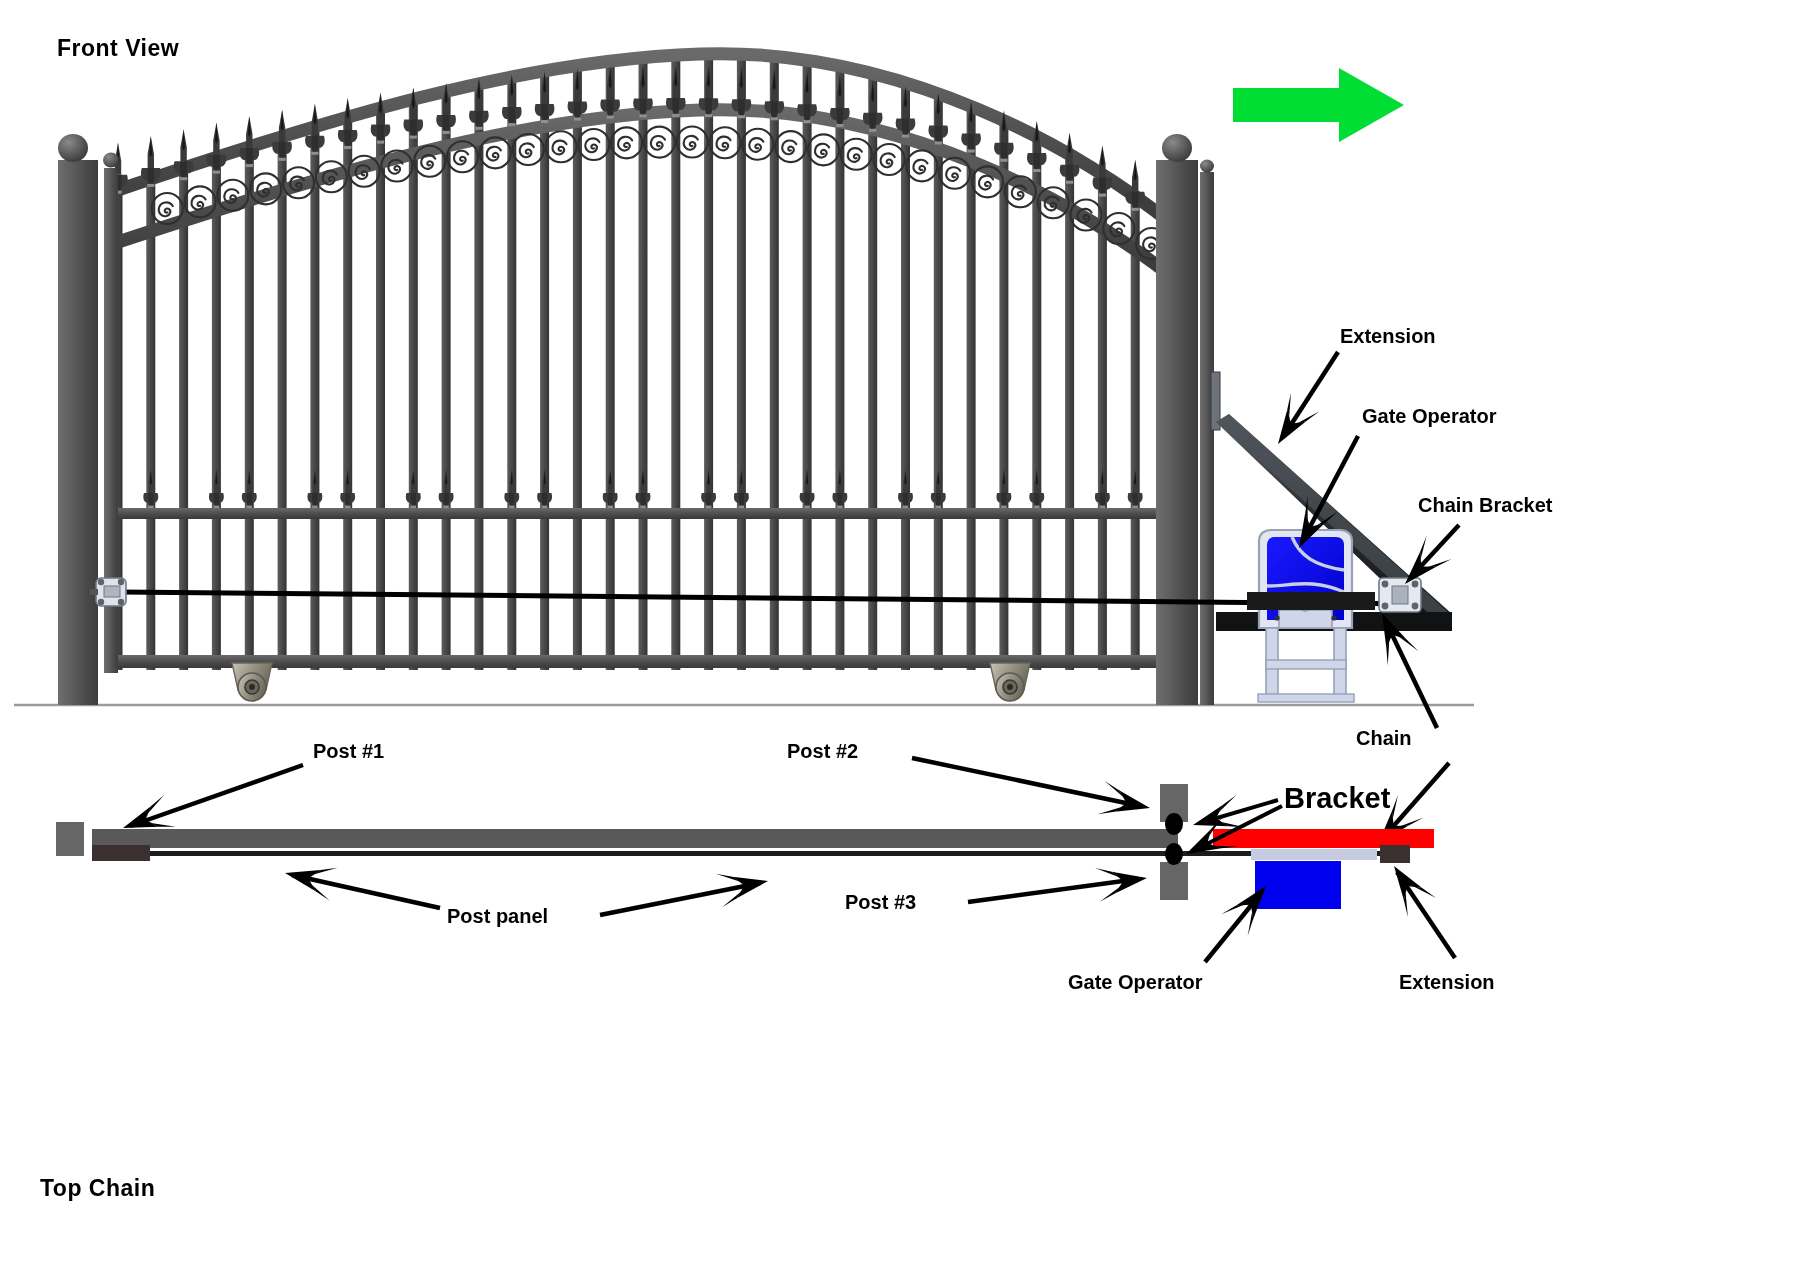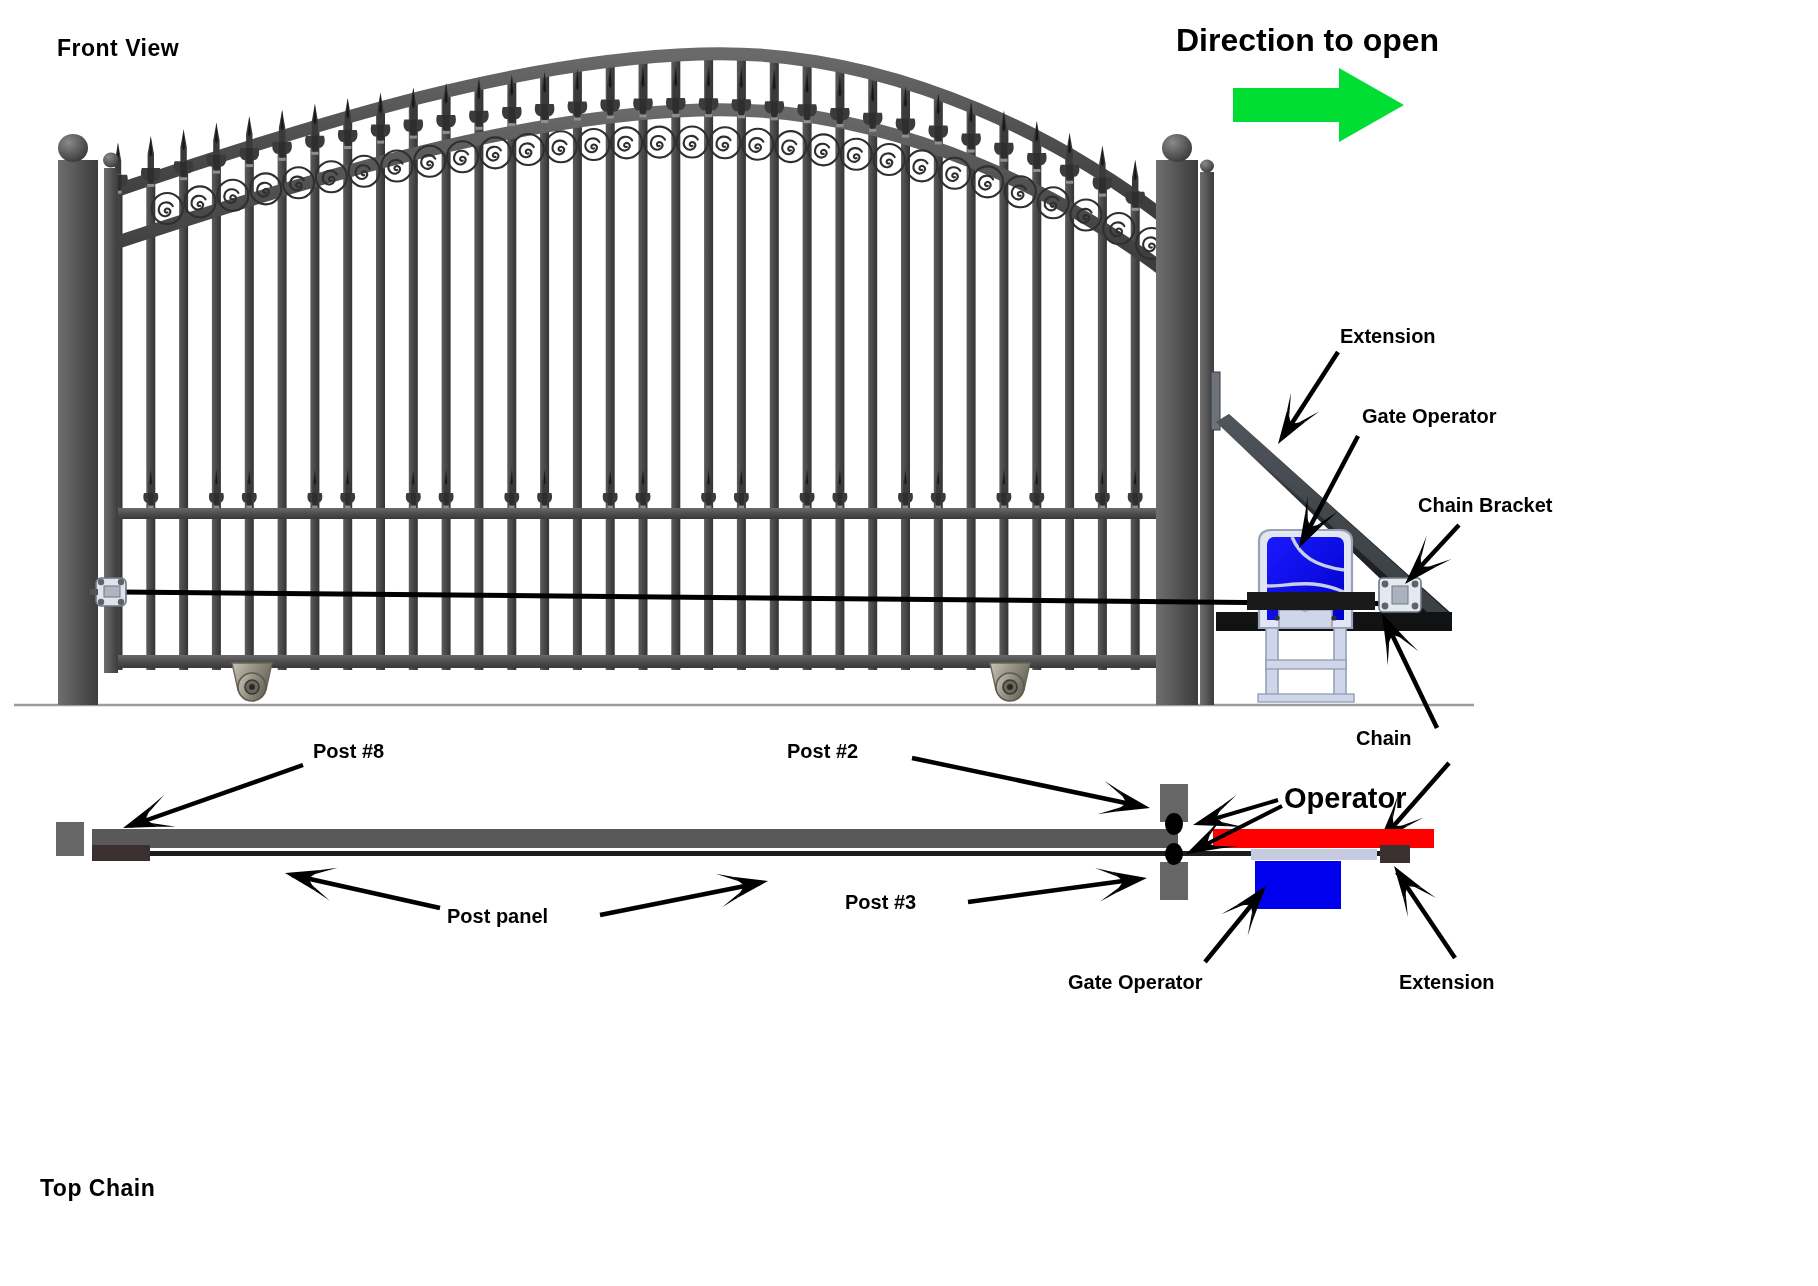--- a/index.html
+++ b/index.html
@@ -50,30 +50,29 @@
 </style>
 </head>
 <body>
 
 <div id="stage">
 
   <div class="view-title" id="front-view-title">Front View</div>
 
   <div class="view-title" id="top-view-title">Top Chain</div>
 
-  <div class="callout" id="direction-label">Direction to open</div>
 
   <div class="callout" style="left:1340px; top:325px;">Extension</div>
   <div class="callout" style="left:1362px; top:405px;">Gate Operator</div>
   <div class="callout" style="left:1370px; top:494px;margin-left:48px;">Chain Bracket</div>
   <div class="callout" style="left:1356px; top:727px;">Chain</div>
 
-  <div class="callout" style="left:313px; top:740px;">Post #8</div>
+  <div class="callout" style="left:313px; top:740px;">Post #1</div>
   <div class="callout" style="left:787px; top:740px;">Post #2</div>
-  <div class="callout small" style="left:1284px; top:782px;">Operator</div>
+  <div class="callout small" style="left:1284px; top:782px;">Bracket</div>
   <div class="callout" style="left:447px; top:905px;">Post panel</div>
   <div class="callout" style="left:845px; top:891px;">Post #3</div>
   <div class="callout" style="left:1068px; top:971px;">Gate Operator</div>
   <div class="callout" style="left:1399px; top:971px;">Extension</div>
 
   <svg class="svg-layer" viewBox="0 0 1818 1286" xmlns="http://www.w3.org/2000/svg">
     <defs>
       <linearGradient id="postGrad" x1="0" y1="0" x2="1" y2="0">
         <stop offset="0%" stop-color="#6e6e6e"></stop>
         <stop offset="35%" stop-color="#5d5d5d"></stop>

